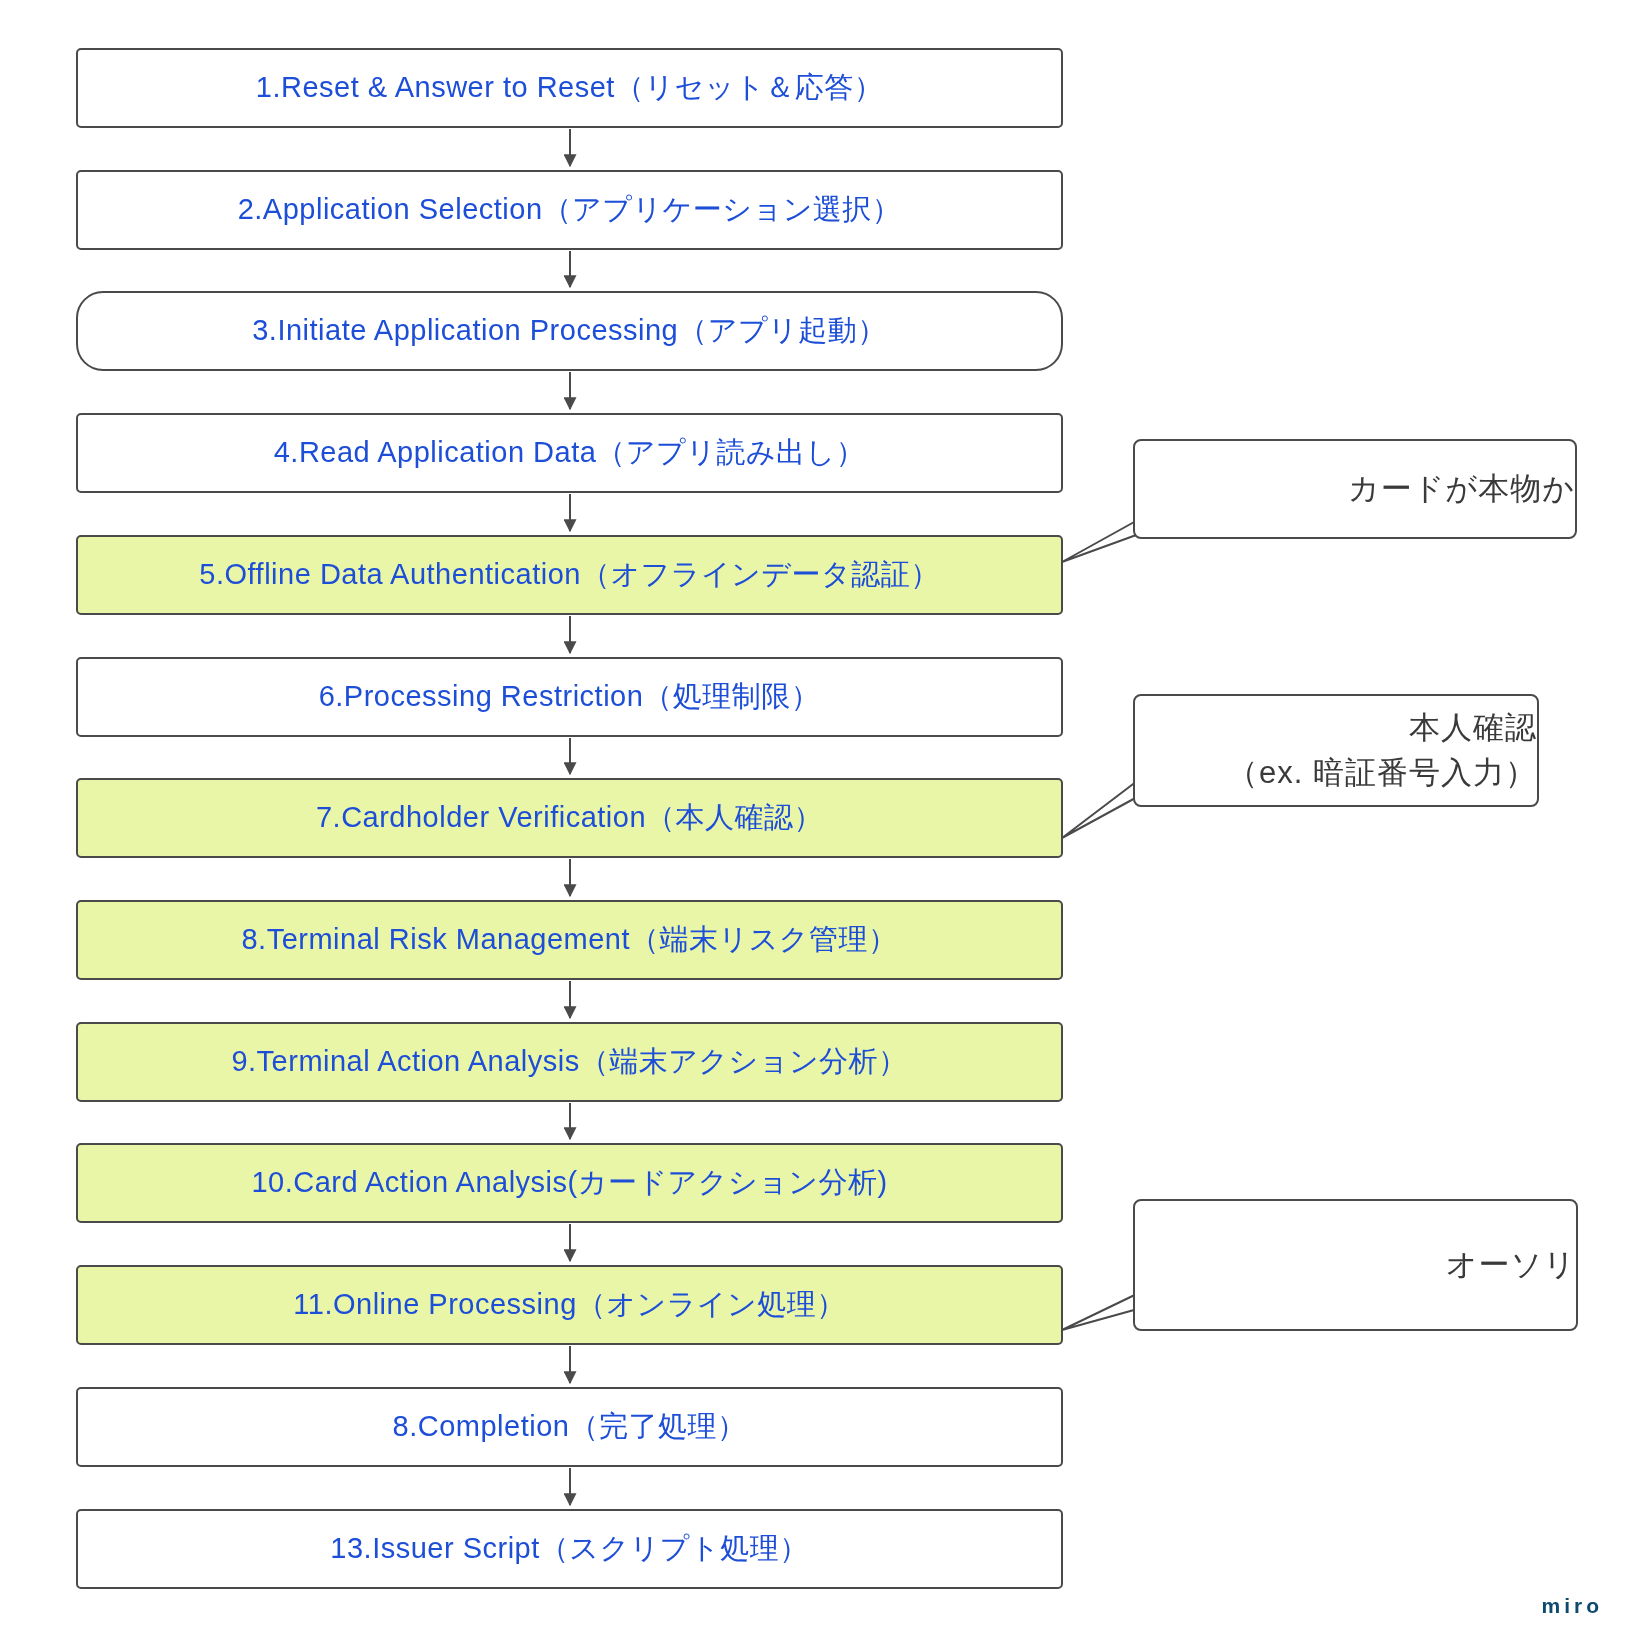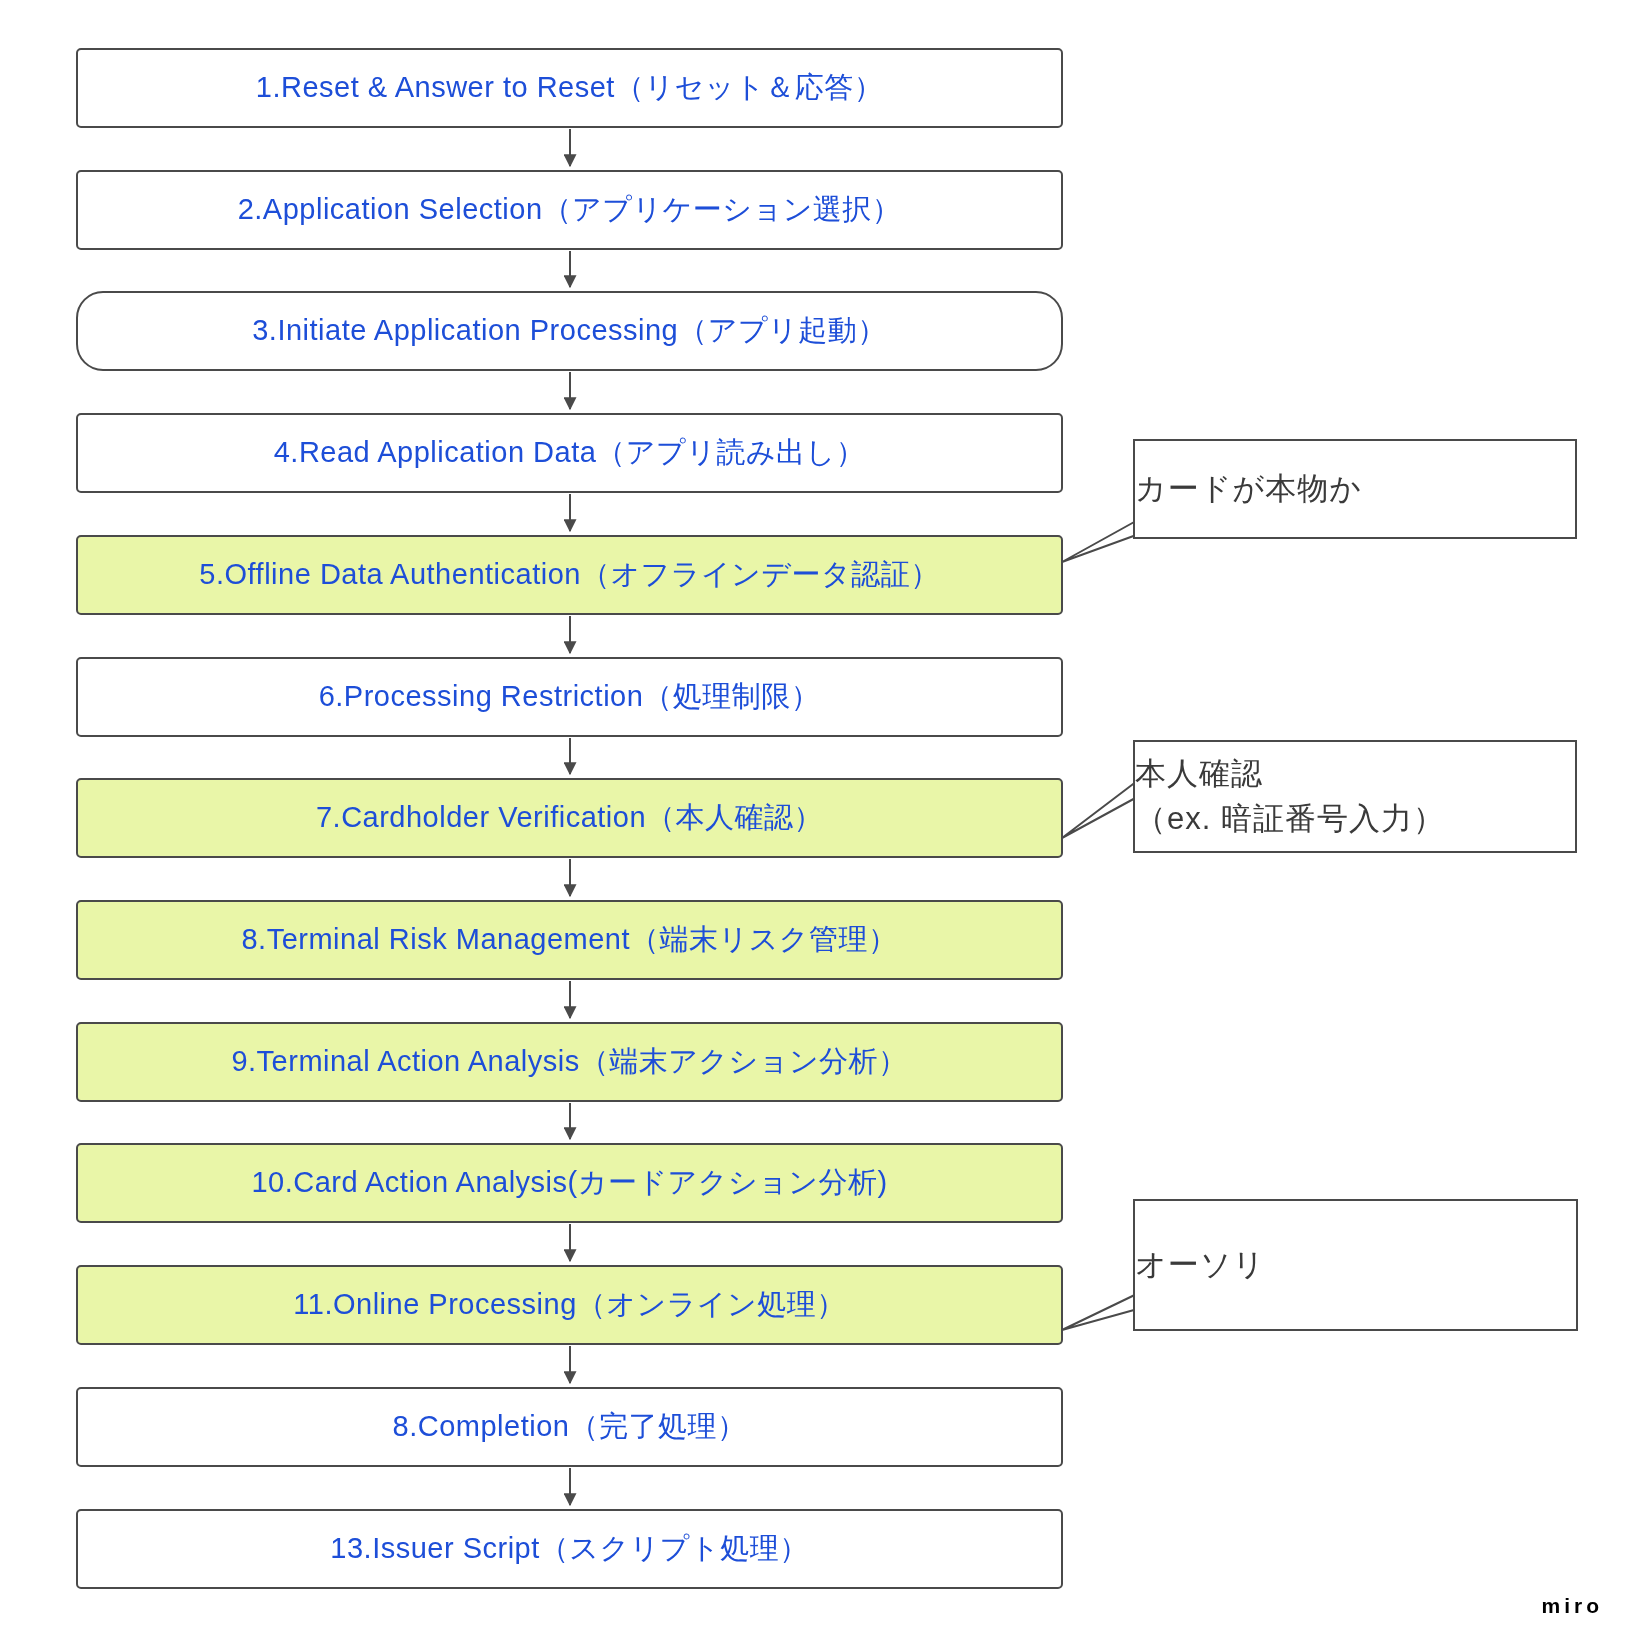--- a/index.html
+++ b/index.html
@@ -32,34 +32,34 @@
   .flow-box:nth-of-type(6){top:657px;}
   .flow-box:nth-of-type(7){top:778px;}
   .flow-box:nth-of-type(8){top:900px;}
   .flow-box:nth-of-type(9){top:1022px;}
   .flow-box:nth-of-type(10){top:1143px;}
   .flow-box:nth-of-type(11){top:1265px;}
   .flow-box:nth-of-type(12){top:1387px;}
   .flow-box:nth-of-type(13){top:1509px;}
   .callout{
     position:absolute;box-sizing:border-box;
-    border:2px solid #4a4a4a;border-radius:0;
+    border:2px solid #4a4a4a;border-radius:8px;
     background:#ffffff;
-    display:flex;flex-direction:column;align-items:flex-start;justify-content:center;
+    display:flex;flex-direction:column;align-items:flex-end;justify-content:center;
     font-size:31px;color:#3a3a3a;letter-spacing:1px;
     z-index:2;white-space:nowrap;line-height:1.45;
     text-align:center;
   }
   #callout-1{left:1133px;top:439px;width:444px;height:100px;}
-  #callout-2{left:1133px;top:694px;width:444px;height:113px;margin-top:46px;}
+  #callout-2{left:1133px;top:694px;width:406px;height:113px;}
   #callout-3{left:1133px;top:1199px;width:445px;height:132px;}
   .watermark{
     position:absolute;right:39px;bottom:24px;
     font-size:21px;font-weight:700;letter-spacing:4px;
-    color:#000000;z-index:1;
+    color:#0c4a6e;z-index:1;
   }
 </style>
 </head>
 <body>
 
 <div id="stage">
 
   <svg id="connectors" width="1642" height="1642" viewBox="0 0 1642 1642" aria-hidden="true">
     <defs>
       <marker id="arrowhead" viewBox="0 0 10 10" refX="9" refY="5" markerWidth="6.5" markerHeight="6.5" orient="auto">

